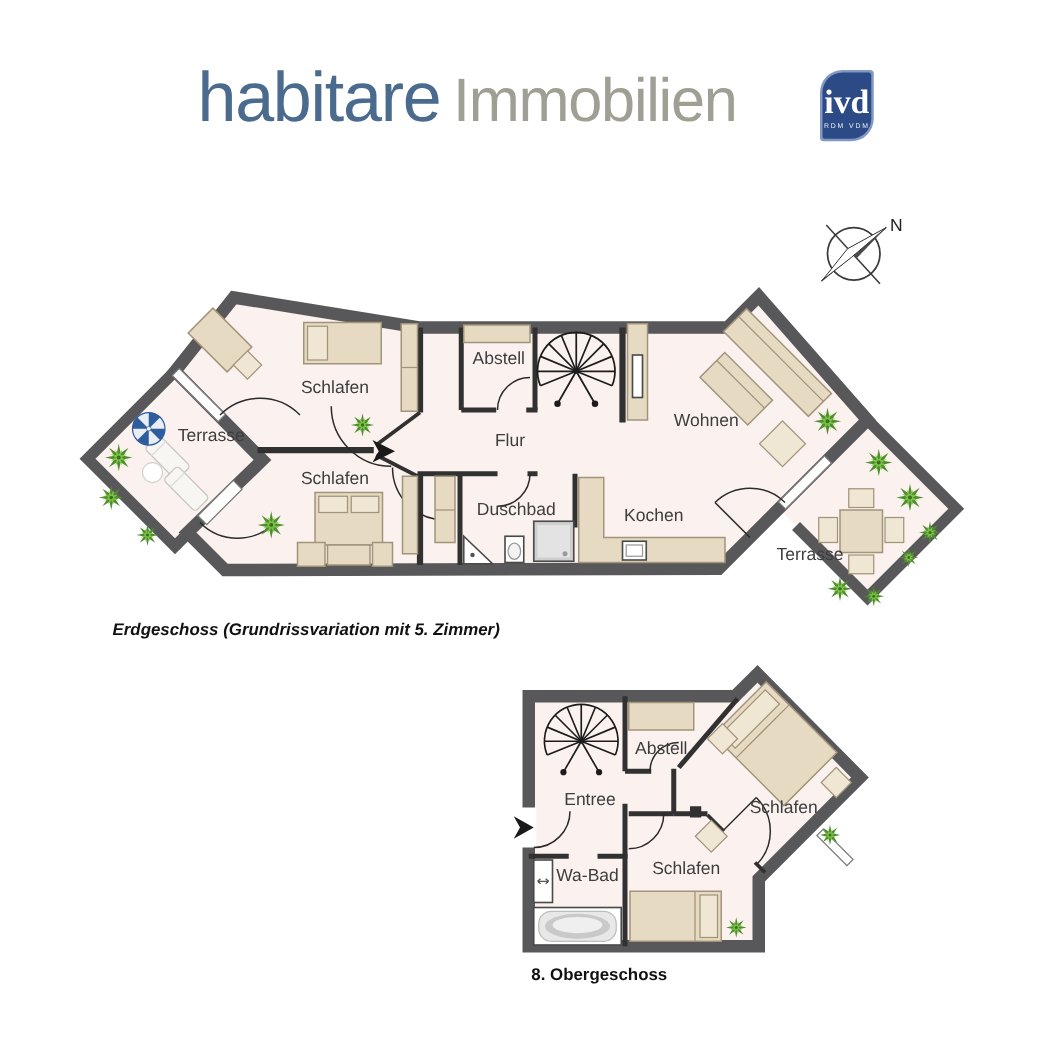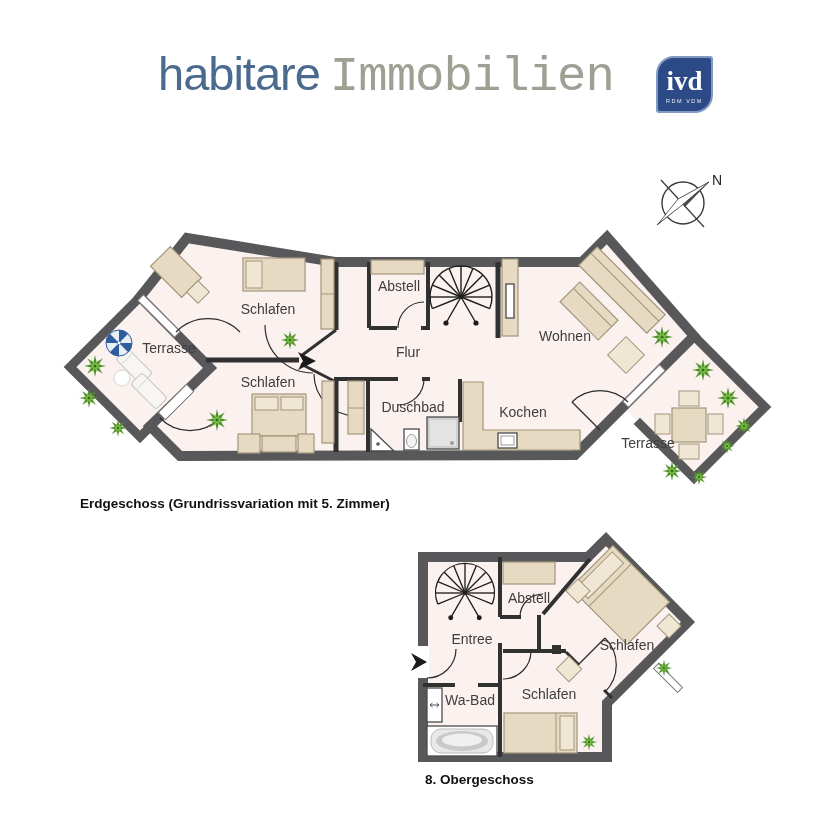--- a/index.html
+++ b/index.html
@@ -1,29 +1,29 @@
 <!DOCTYPE html>
 <html><head>
 <meta charset="utf-8">
 <style>
   html,body{margin:0;padding:0;background:#ffffff;}
   .page{position:relative;width:840px;height:840px;background:#ffffff;overflow:hidden;
         font-family:"Liberation Sans",sans-serif;}
   .logo{position:absolute;left:158px;top:50px;white-space:nowrap;line-height:1;}
-  .brand-a{font-size:47px;letter-spacing:-1px;color:#4b6b8e;}
-  .brand-b{font-size:49px;letter-spacing:-1px;color:#a09f93;margin-left:10px;font-family:Liberation Mono, monospace;}
-  .ivd-badge{position:absolute;left:656px;top:56px;width:57px;height:57px;
+  .brand-a{font-size:56px;letter-spacing:-1px;color:#4b6b8e;}
+  .brand-b{font-size:49px;letter-spacing:-1px;color:#a09f93;margin-left:10px;}
+  .ivd-badge{position:absolute;left:656px;top:56px;width:43px;height:57px;
              background:#8299c4;border-radius:18px 3px 18px 3px;padding:0;}
   .ivd-inner{position:absolute;inset:2px;background:#2c4a86;border-radius:16px 2px 16px 2px;
              display:flex;flex-direction:column;align-items:center;justify-content:center;}
   .ivd-text{color:#ffffff;font-family:"Liberation Serif",serif;font-weight:bold;
             font-size:27px;line-height:1;margin-top:2px;}
   .ivd-sub{color:#ffffff;font-size:5.5px;letter-spacing:1.5px;margin-top:3px;opacity:.9;}
   .floor-title{position:absolute;font-size:13.5px;font-weight:bold;color:#111111;}
-  #gf-title{left:80px;top:496px;}
+  #gf-title{left:90px;top:496px;font-style:italic;}
   #og-title{left:425px;top:772px;}
   svg{position:absolute;left:0;top:0;}
   .room-label{font-size:14px;fill:#3d3d3d;}
   .wall-out{fill:#fbf2f0;stroke:#58585b;stroke-width:10;stroke-linejoin:miter;}
   .wall-open{fill:#fbf2f0;stroke:#58585b;stroke-width:9;stroke-linecap:square;}
   .iw{stroke:#313131;fill:none;stroke-linecap:butt;}
   .furn{fill:#e6dbc2;stroke:#a2947a;stroke-width:1.2;}
   .furn-light{fill:#efe7d4;stroke:#a2947a;stroke-width:1;}
   .white-fix{fill:#ffffff;stroke:#4a4a4a;stroke-width:1.3;}
   .door{stroke:#2b2b2b;stroke-width:1.2;fill:none;}

